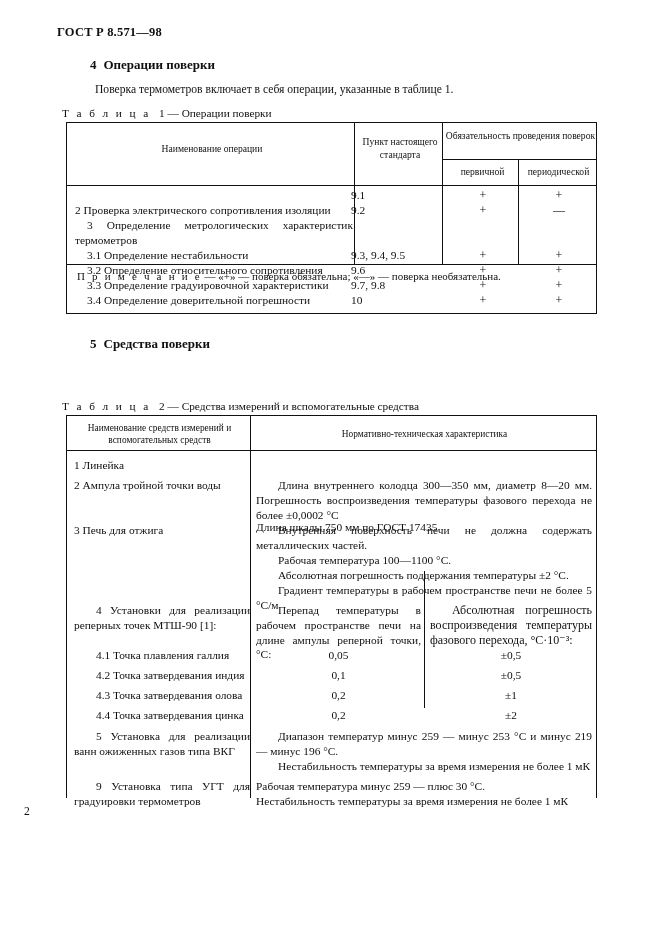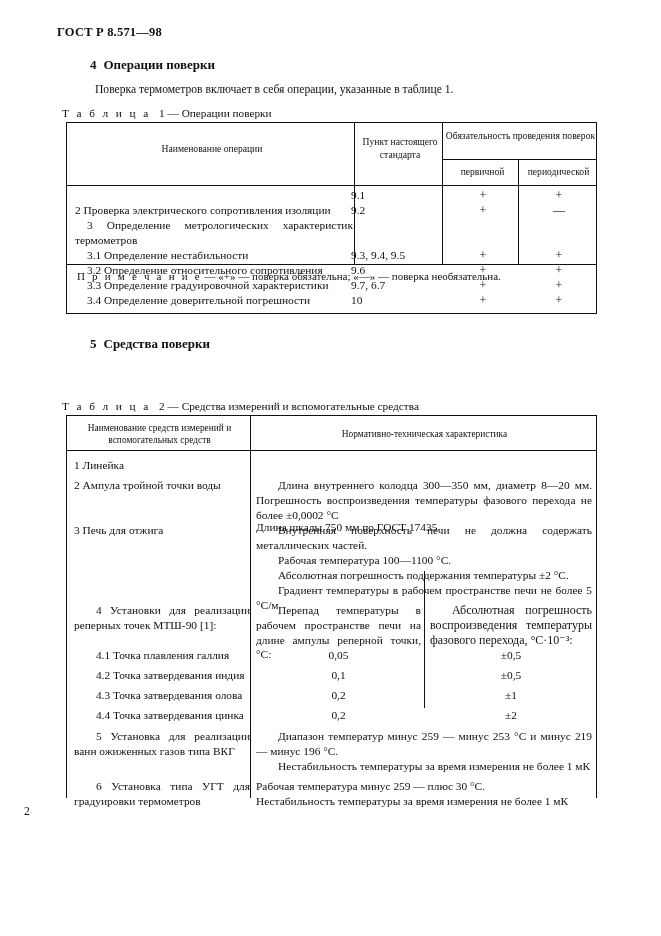--- a/index.html
+++ b/index.html
@@ -286,21 +286,21 @@
 
     <div class="t1-row" style="top:140px;">
       <div class="t1-c-name" style="padding-left:12px;width:266px;">3.2  Определение относительного сопротивления</div>
       <div class="t1-c-clause">9.6</div>
       <div class="t1-c-mark-a">+</div>
       <div class="t1-c-mark-b">+</div>
     </div>
 
     <div class="t1-row" style="top:155px;">
       <div class="t1-c-name" style="padding-left:12px;width:266px;">3.3  Определение градуировочной характеристики</div>
-      <div class="t1-c-clause">9.7, 6.7</div>
+      <div class="t1-c-clause">9.7, 9.8</div>
       <div class="t1-c-mark-a">+</div>
       <div class="t1-c-mark-b">+</div>
     </div>
 
     <div class="t1-row" style="top:170px;">
       <div class="t1-c-name" style="padding-left:12px;width:266px;">3.4  Определение доверительной погрешности</div>
       <div class="t1-c-clause">10</div>
       <div class="t1-c-mark-a">+</div>
       <div class="t1-c-mark-b">+</div>
     </div>
@@ -397,21 +397,21 @@
   <div class="tbl" id="table2b" style="left:66px; top:723px; width:531px; height:75px; border-top:none; border-bottom:none;">
     <div class="vline" style="left:183px; top:0; bottom:0;"></div>
 
     <div>
       <div class="t2-left indent-first" style="top:6px;">5  Установка для реализации ванн ожиженных газов типа ВКГ</div>
       <div class="t2-right indent-first" style="top:6px;">Диапазон температур минус 259 — минус 253 °С и минус 219 — минус 196 °С.</div>
       <div class="t2-right" style="top:36px; text-indent:22px;">Нестабильность температуры за время измерения не более 1 мК</div>
     </div>
 
     <div>
-      <div class="t2-left indent-first" style="top:56px;">6  Установка типа УГТ для градуировки термометров</div>
+      <div class="t2-left indent-first" style="top:56px;">9  Установка типа УГТ для градуировки термометров</div>
       <div class="t2-right" style="top:56px;">Рабочая температура минус 259 — плюс 30 °С.</div>
       <div class="t2-right" style="top:71px;">Нестабильность температуры за время измерения не более 1 мК</div>
     </div>
   </div>
 
   <div class="folio">2</div>
 
 </div>
 
 </body></html>

